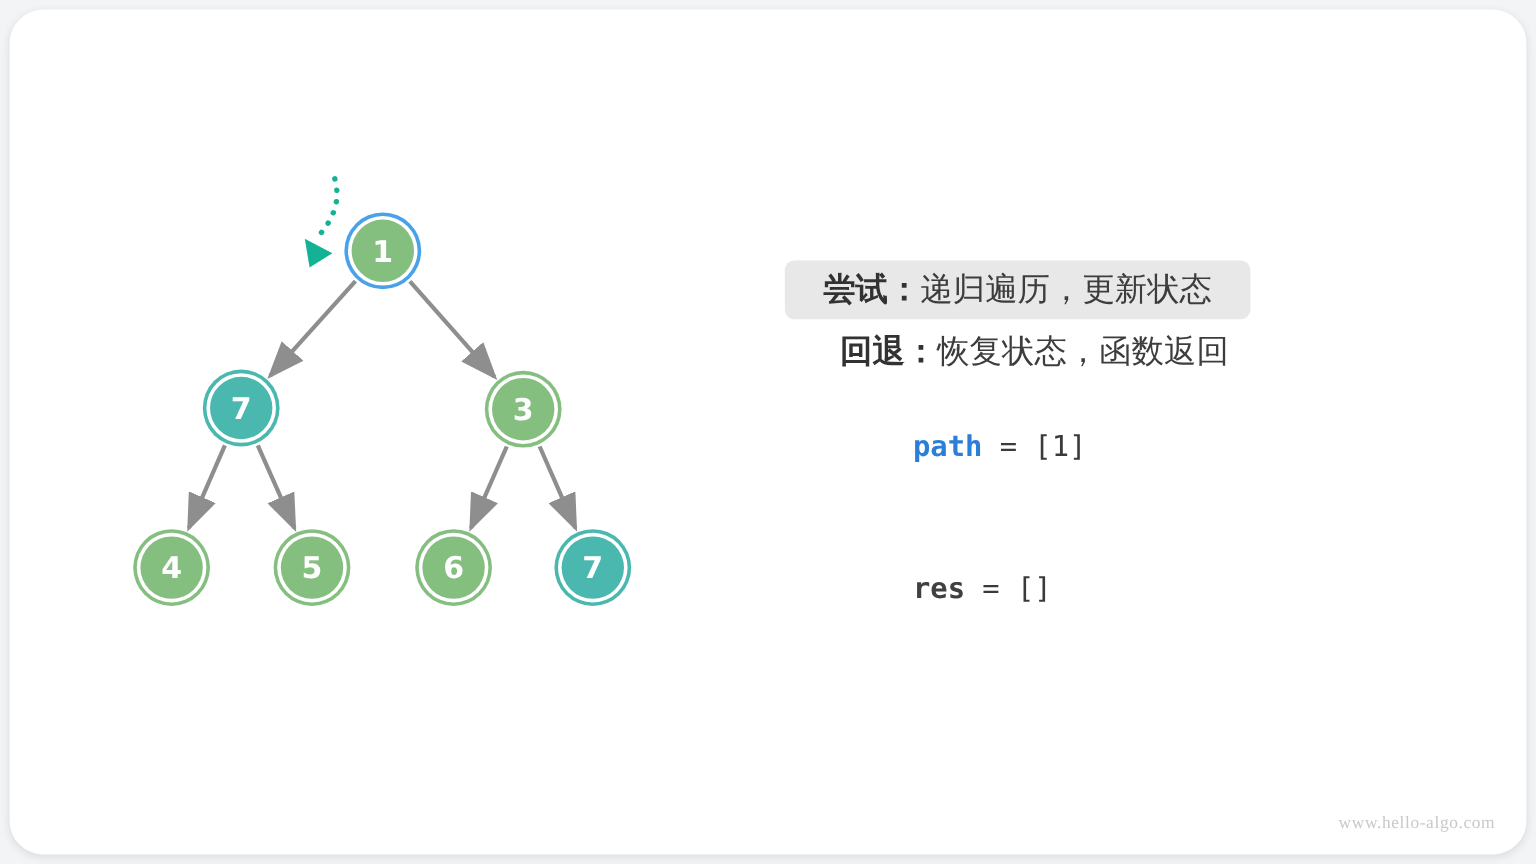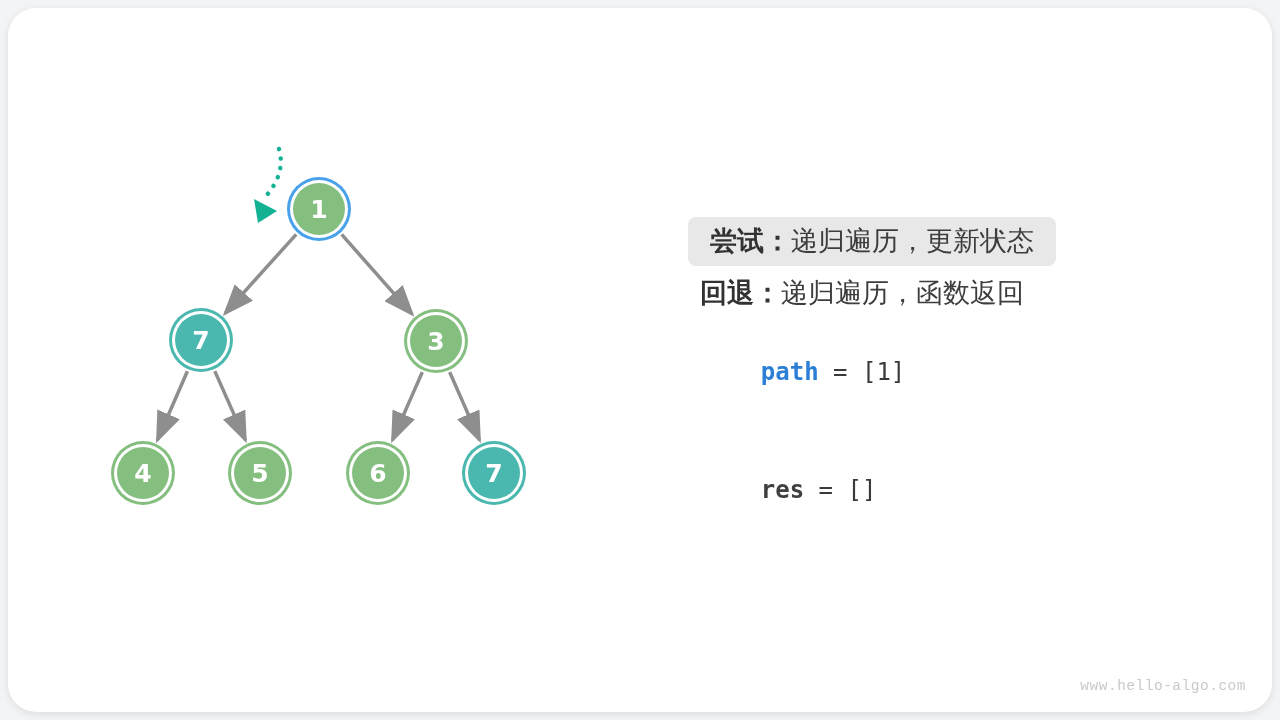--- a/index.html
+++ b/index.html
@@ -23,23 +23,23 @@
     border-radius: 50%;
     display: flex; align-items: center; justify-content: center;
     color: #ffffff; font-family: "DejaVu Sans", sans-serif;
     font-size: 25px; font-weight: bold;
   }
   .node.green { background: #85bf80; box-shadow: 0 0 0 3px #ffffff, 0 0 0 6px #85bf80; }
   .node.teal  { background: #4bb8b0; box-shadow: 0 0 0 3px #ffffff, 0 0 0 6px #4bb8b0; }
   .node.current { box-shadow: 0 0 0 3px #ffffff, 0 0 0 6px #49a2e9; }
 
   .hl-line {
-    position: absolute; left: 688px; top: 217px;
+    position: absolute; left: 654px; top: 217px;
     height: 49px; line-height: 49px; min-width: 297px;
-    padding: 0 22px; background: #e8e8e8; border-radius: 8px;
+    padding: 0 32px; background: #e8e8e8; border-radius: 8px;
     font-size: 27px; color: #3d3d3d; white-space: nowrap;
   }
   .plain-line {
     position: absolute; left: 700px; top: 269px;
     height: 49px; line-height: 49px;
     font-size: 27px; color: #3d3d3d; white-space: nowrap;
   }
   .b { font-weight: bold; color: #323232; }
 
   .code-line {
@@ -48,21 +48,21 @@
     font-size: 24px; line-height: 28px; color: #3a3a3a; white-space: pre;
   }
   .code-line.path { top: 330px; }
   .code-line.res  { top: 448px; }
   .code-var { font-weight: bold; text-align: center; }
   .code-var.blue { color: #2b7fd6; }
   .code-var.teal { color: #404040; }
 
   .watermark {
     position: absolute; right: 34px; top: 678px;
-    font-family: Liberation Mono, monospace;
+    font-family: Liberation Serif, serif;
     font-size: 14.5px; color: #c9c9c9; letter-spacing: 0.5px;
   }
 
   .dotted-path { fill: none; stroke: #14b294; stroke-width: 4.5; stroke-linecap: round; stroke-dasharray: 0.1 9.5; }
   .pointer-tri { fill: #14b294; }
   .edge { stroke: #8e8e8e; stroke-width: 3.5; }
 </style>
 </head>
 <body>
 
@@ -95,21 +95,21 @@
       <div class="node green" style="left: 260px; top: 473px;">5</div>
       <div class="node green" style="left: 378px; top: 473px;">6</div>
       <div class="node teal" style="left: 494px; top: 473px;">7</div>
     </div>
 
   <div class="hl-line">
     <span class="b">尝试：</span><span>递归遍历，更新状态</span>
   </div>
 
   <div class="plain-line">
-    <span class="b">回退：</span><span>递归遍历，函数返回</span>
+    <span class="b">回退：</span><span>恢复状态，函数返回</span>
   </div>
 
   <div class="code-line path">
     <span class="code-var blue">path</span><span> = [1]</span>
   </div>
 
   <div class="code-line res">
     <span class="code-var teal">res</span><span> = []</span>
   </div>
 

